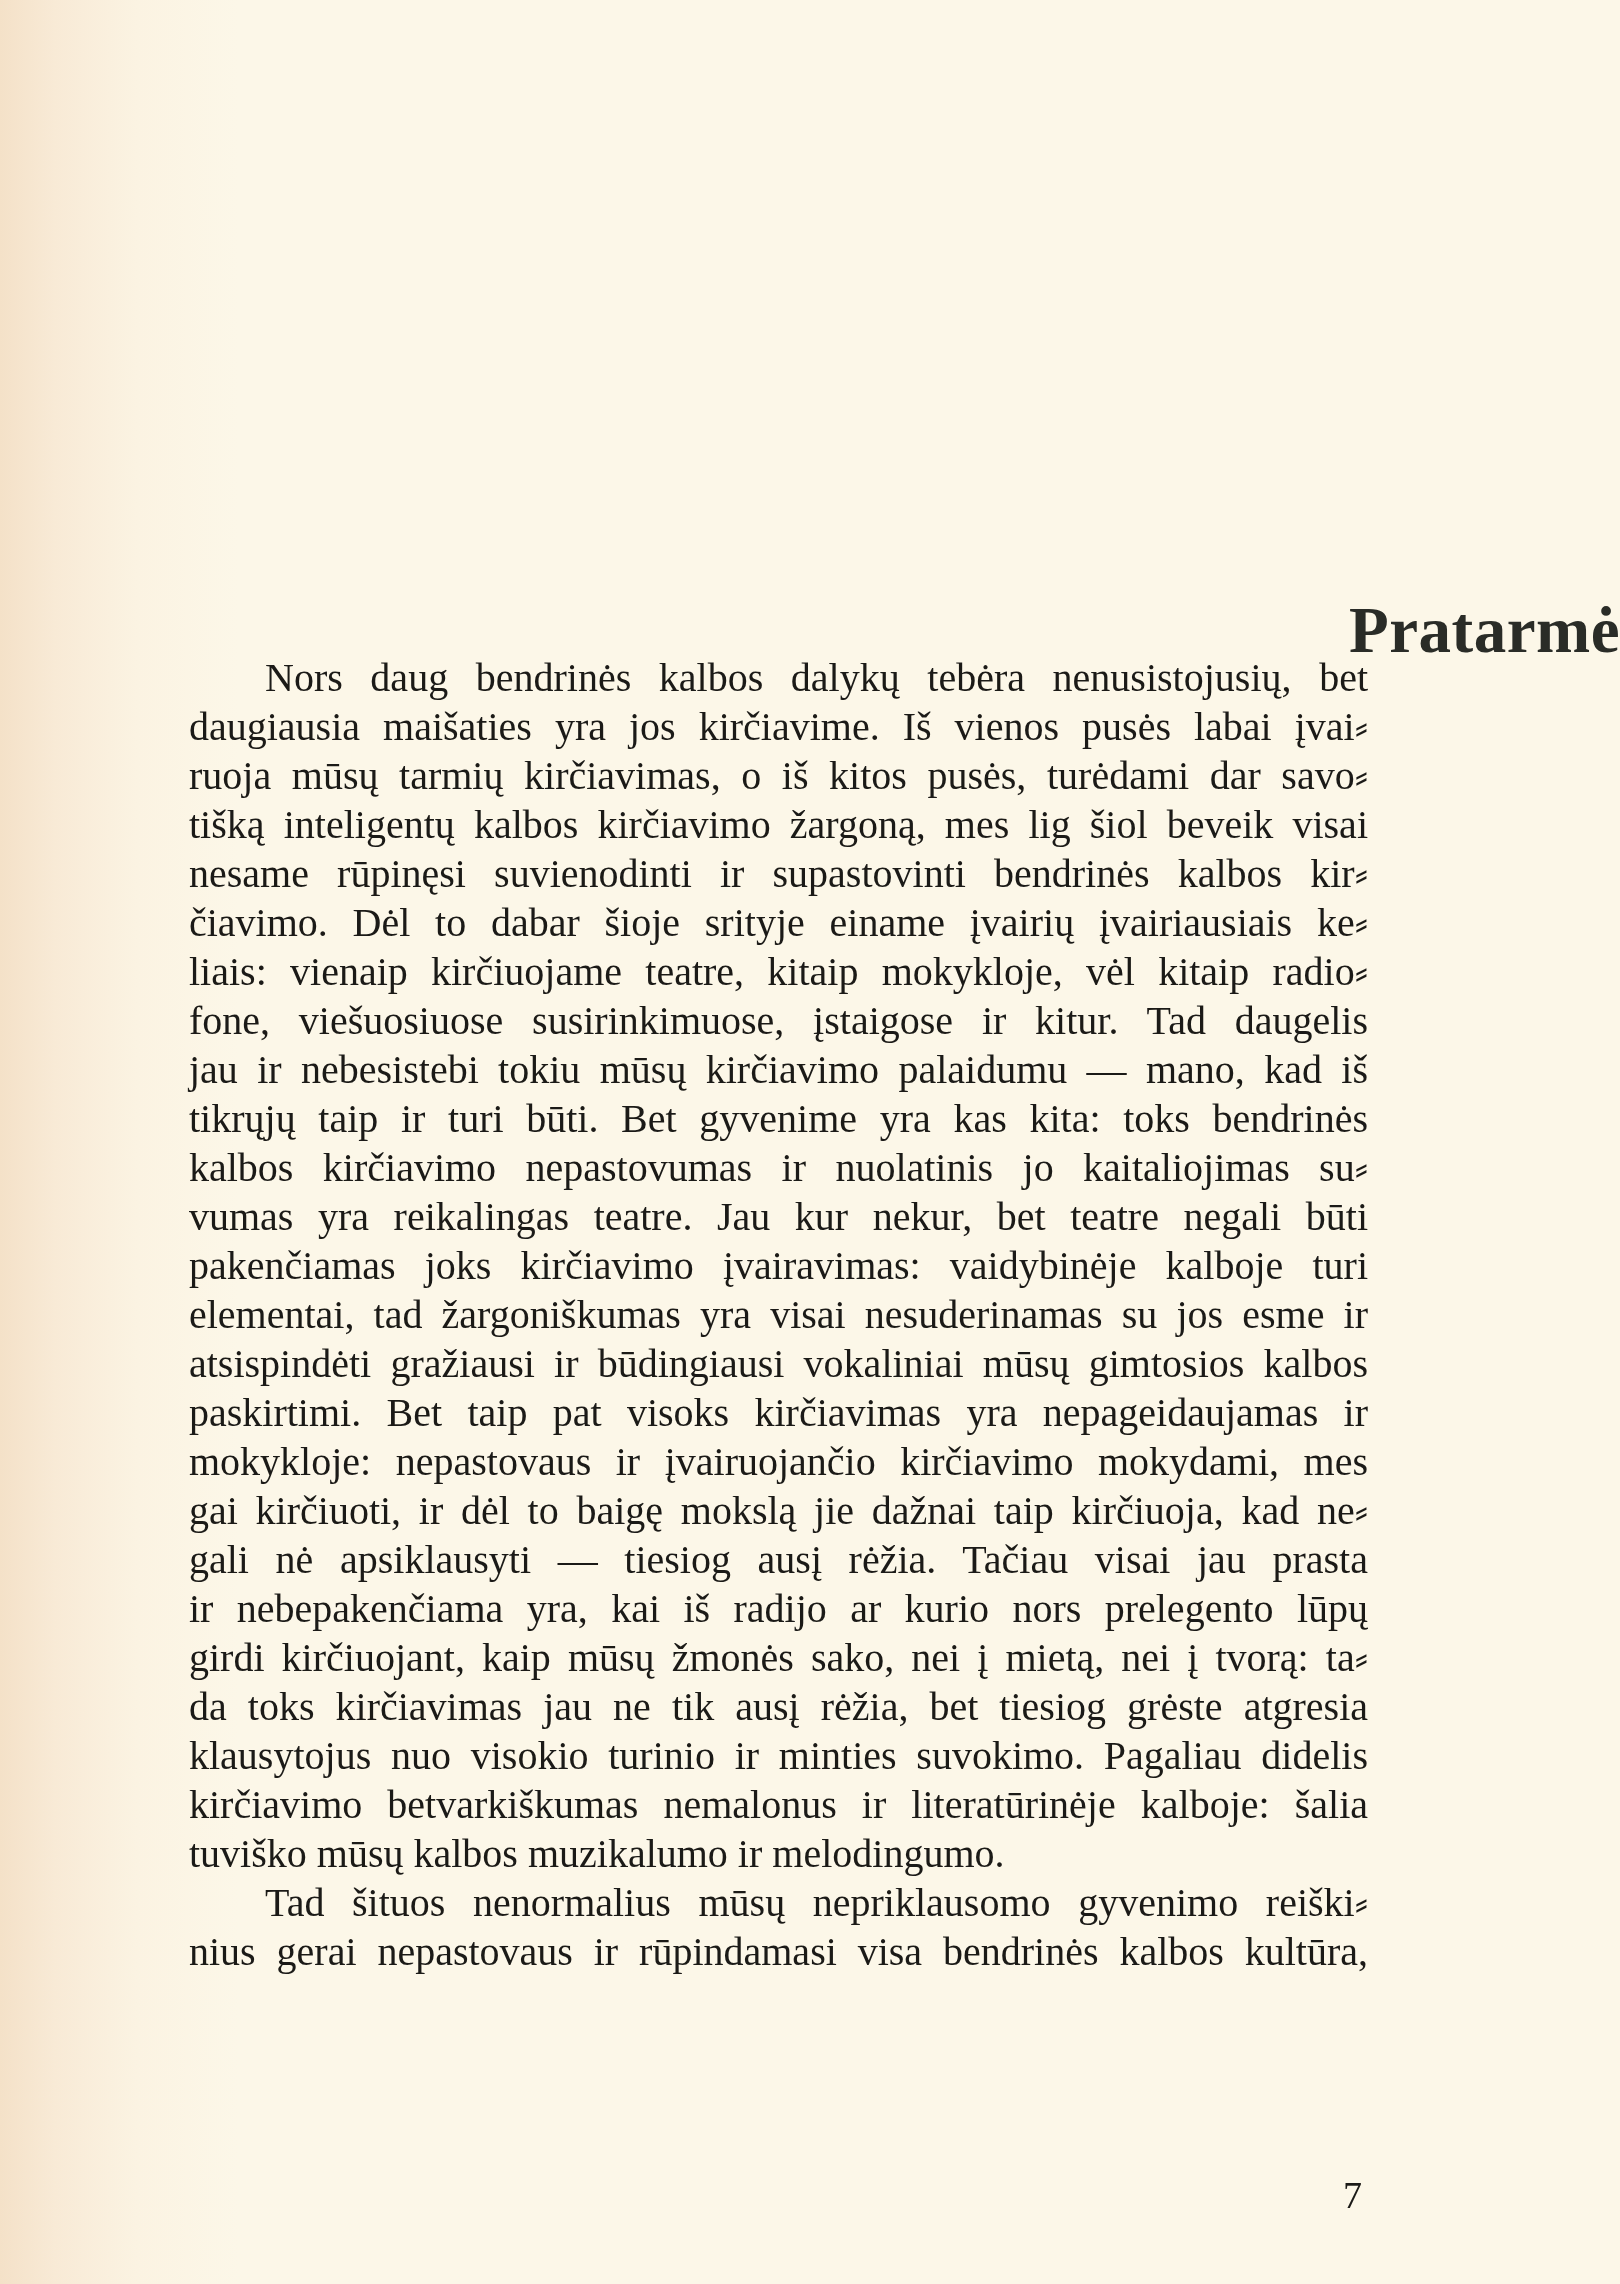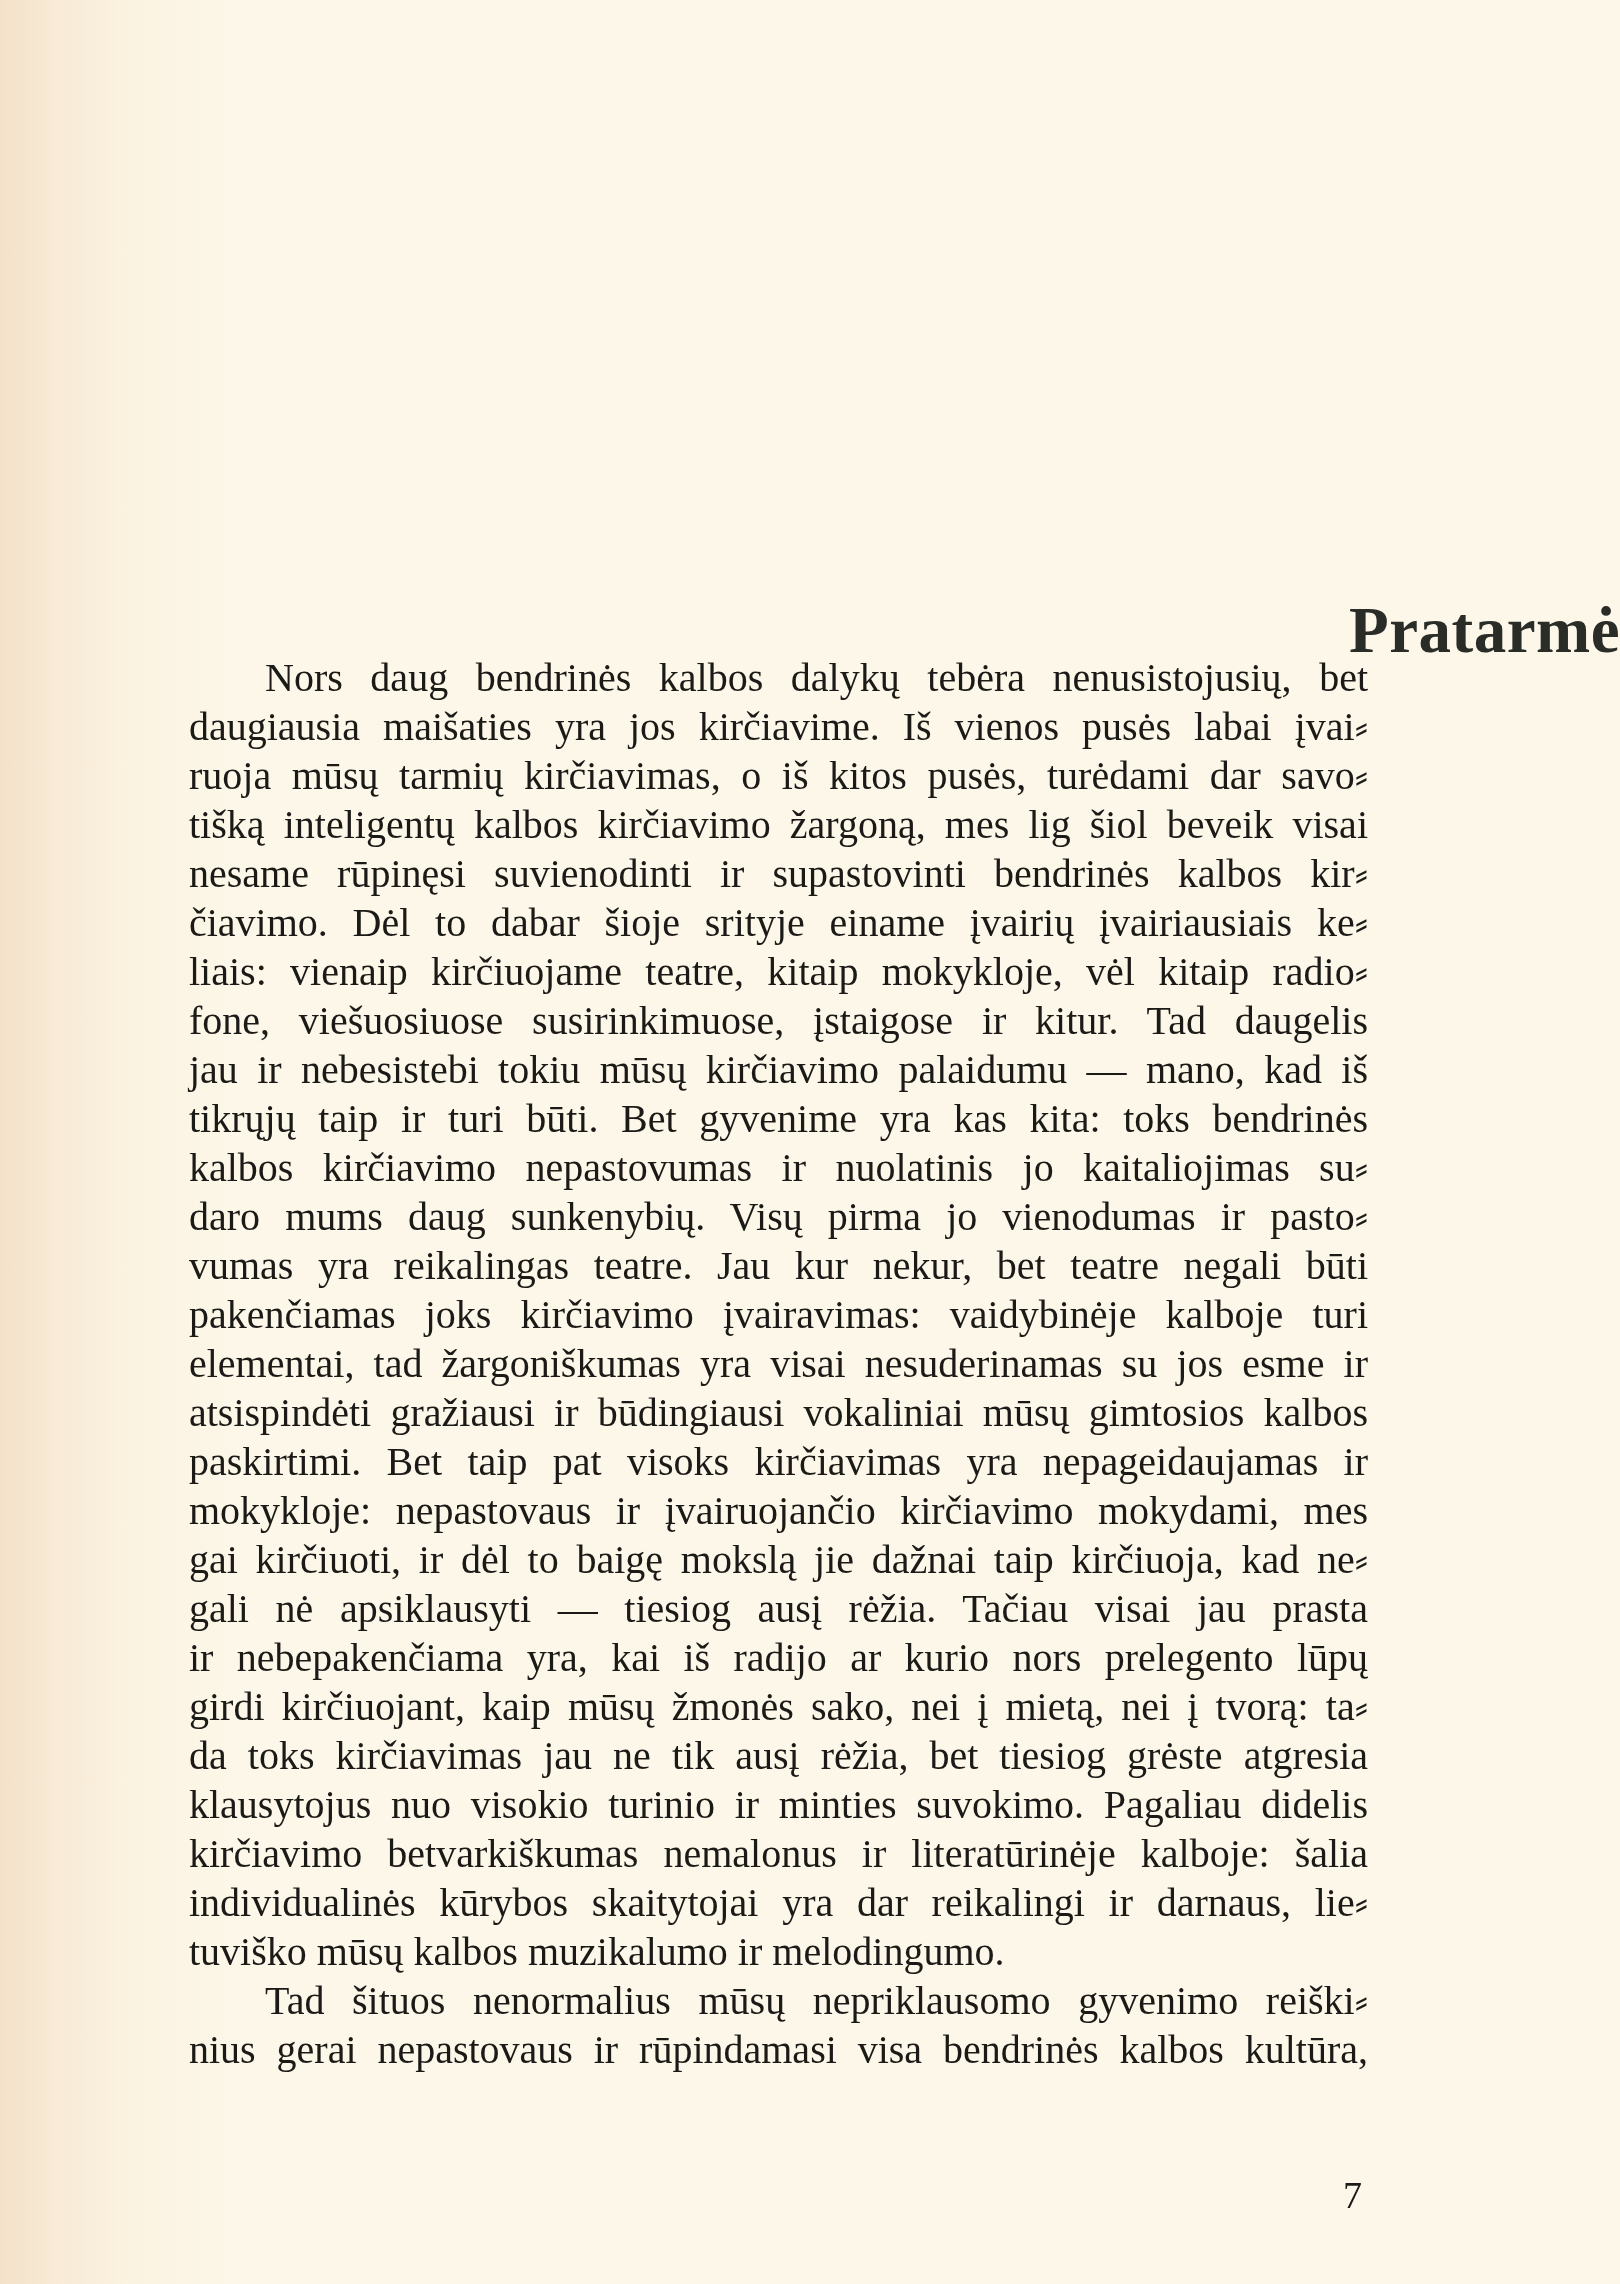--- a/index.html
+++ b/index.html
@@ -69,35 +69,33 @@
       <span class="line">daugiausia maišaties yra jos kirčiavime. Iš vienos pusės labai įvai⸗</span>
       <span class="line">ruoja mūsų tarmių kirčiavimas, o iš kitos pusės, turėdami dar savo⸗</span>
       <span class="line">tišką inteligentų kalbos kirčiavimo žargoną, mes lig šiol beveik visai</span>
       <span class="line">nesame rūpinęsi suvienodinti ir supastovinti bendrinės kalbos kir⸗</span>
       <span class="line">čiavimo. Dėl to dabar šioje srityje einame įvairių įvairiausiais ke⸗</span>
       <span class="line">liais: vienaip kirčiuojame teatre, kitaip mokykloje, vėl kitaip radio⸗</span>
       <span class="line">fone, viešuosiuose susirinkimuose, įstaigose ir kitur. Tad daugelis</span>
       <span class="line">jau ir nebesistebi tokiu mūsų kirčiavimo palaidumu — mano, kad iš</span>
       <span class="line">tikrųjų taip ir turi būti. Bet gyvenime yra kas kita: toks bendrinės</span>
       <span class="line">kalbos kirčiavimo nepastovumas ir nuolatinis jo kaitaliojimas su⸗</span>
-      <span class="line">daro mums daug sunkenybių. Visų pirma jo vienodumas ir pasto⸗</span>
       <span class="line">vumas yra reikalingas teatre. Jau kur nekur, bet teatre negali būti</span>
       <span class="line">pakenčiamas joks kirčiavimo įvairavimas: vaidybinėje kalboje turi</span>
       <span class="line">elementai, tad žargoniškumas yra visai nesuderinamas su jos esme ir</span>
       <span class="line">atsispindėti gražiausi ir būdingiausi vokaliniai mūsų gimtosios kalbos</span>
       <span class="line">paskirtimi. Bet taip pat visoks kirčiavimas yra nepageidaujamas ir</span>
       <span class="line">mokykloje: nepastovaus ir įvairuojančio kirčiavimo mokydami, mes</span>
       <span class="line">gai kirčiuoti, ir dėl to baigę mokslą jie dažnai taip kirčiuoja, kad ne⸗</span>
       <span class="line">gali nė apsiklausyti — tiesiog ausį rėžia. Tačiau visai jau prasta</span>
       <span class="line">ir nebepakenčiama yra, kai iš radijo ar kurio nors prelegento lūpų</span>
       <span class="line">girdi kirčiuojant, kaip mūsų žmonės sako, nei į mietą, nei į tvorą: ta⸗</span>
       <span class="line">da toks kirčiavimas jau ne tik ausį rėžia, bet tiesiog grėste atgresia</span>
       <span class="line">klausytojus nuo visokio turinio ir minties suvokimo. Pagaliau didelis</span>
       <span class="line">kirčiavimo betvarkiškumas nemalonus ir literatūrinėje kalboje: šalia</span>
-      <span class="line">individualinės kūrybos skaitytojai yra dar reikalingi ir darnaus, lie⸗</span>
       <span class="line last">tuviško mūsų kalbos muzikalumo ir melodingumo.</span>
     </div>
     <div>
       <span class="line indent">Tad šituos nenormalius mūsų nepriklausomo gyvenimo reiški⸗</span>
       <span class="line">nius gerai nepastovaus ir rūpindamasi visa bendrinės kalbos kultūra,</span>
     </div>
   </div>
 
   <div class="page-number">7</div>
 </div>

